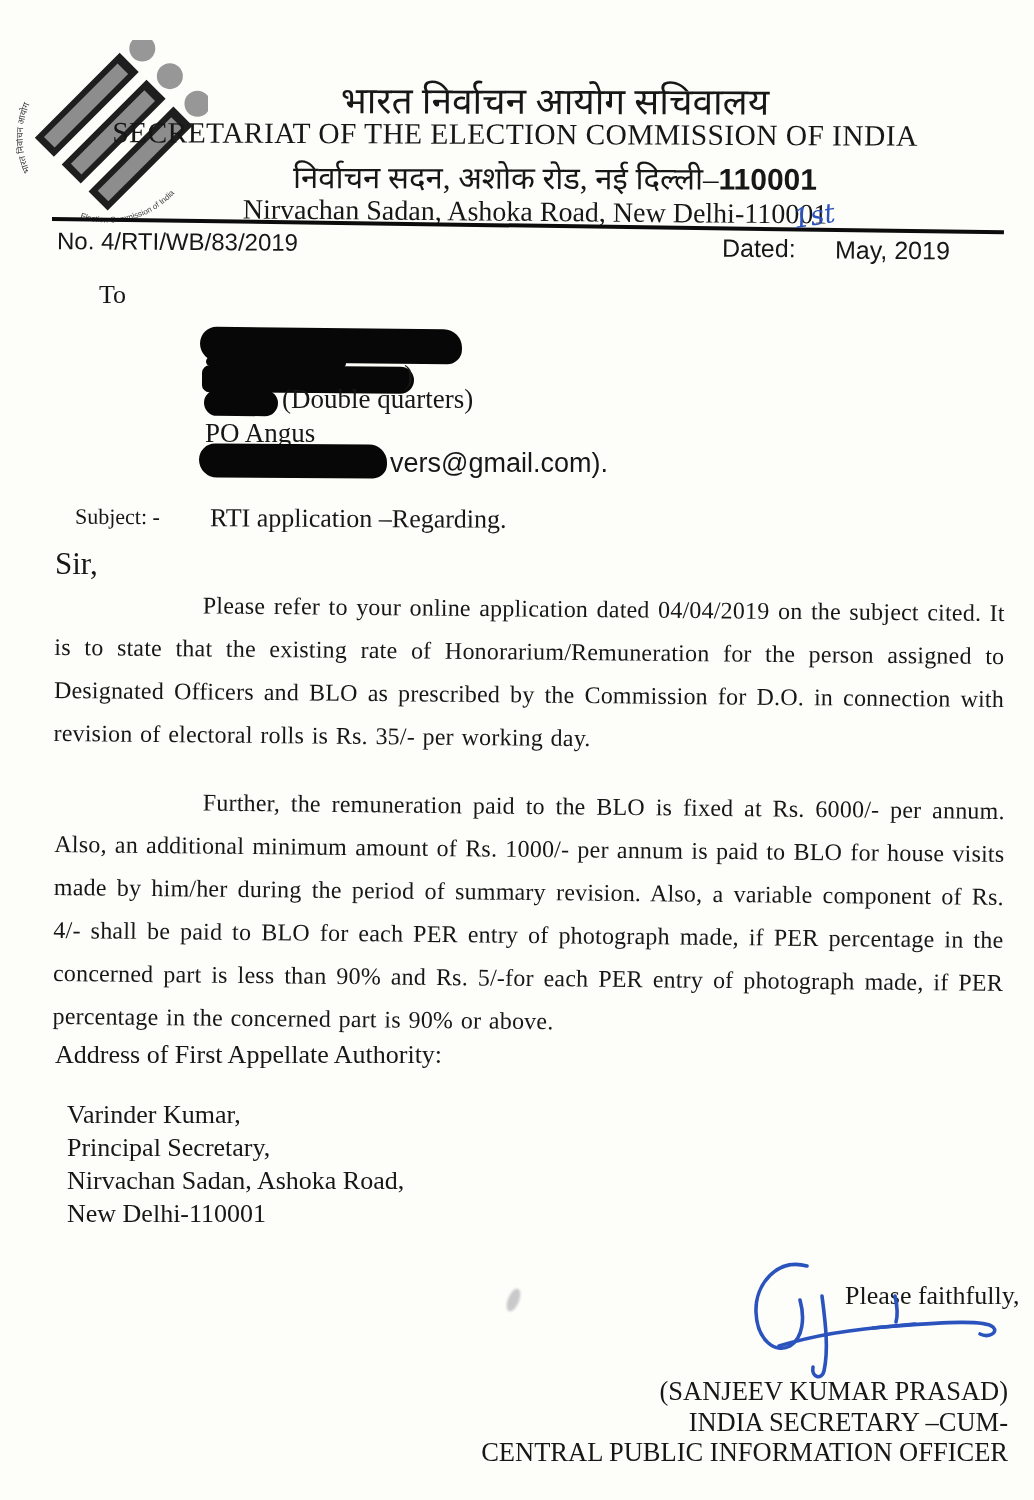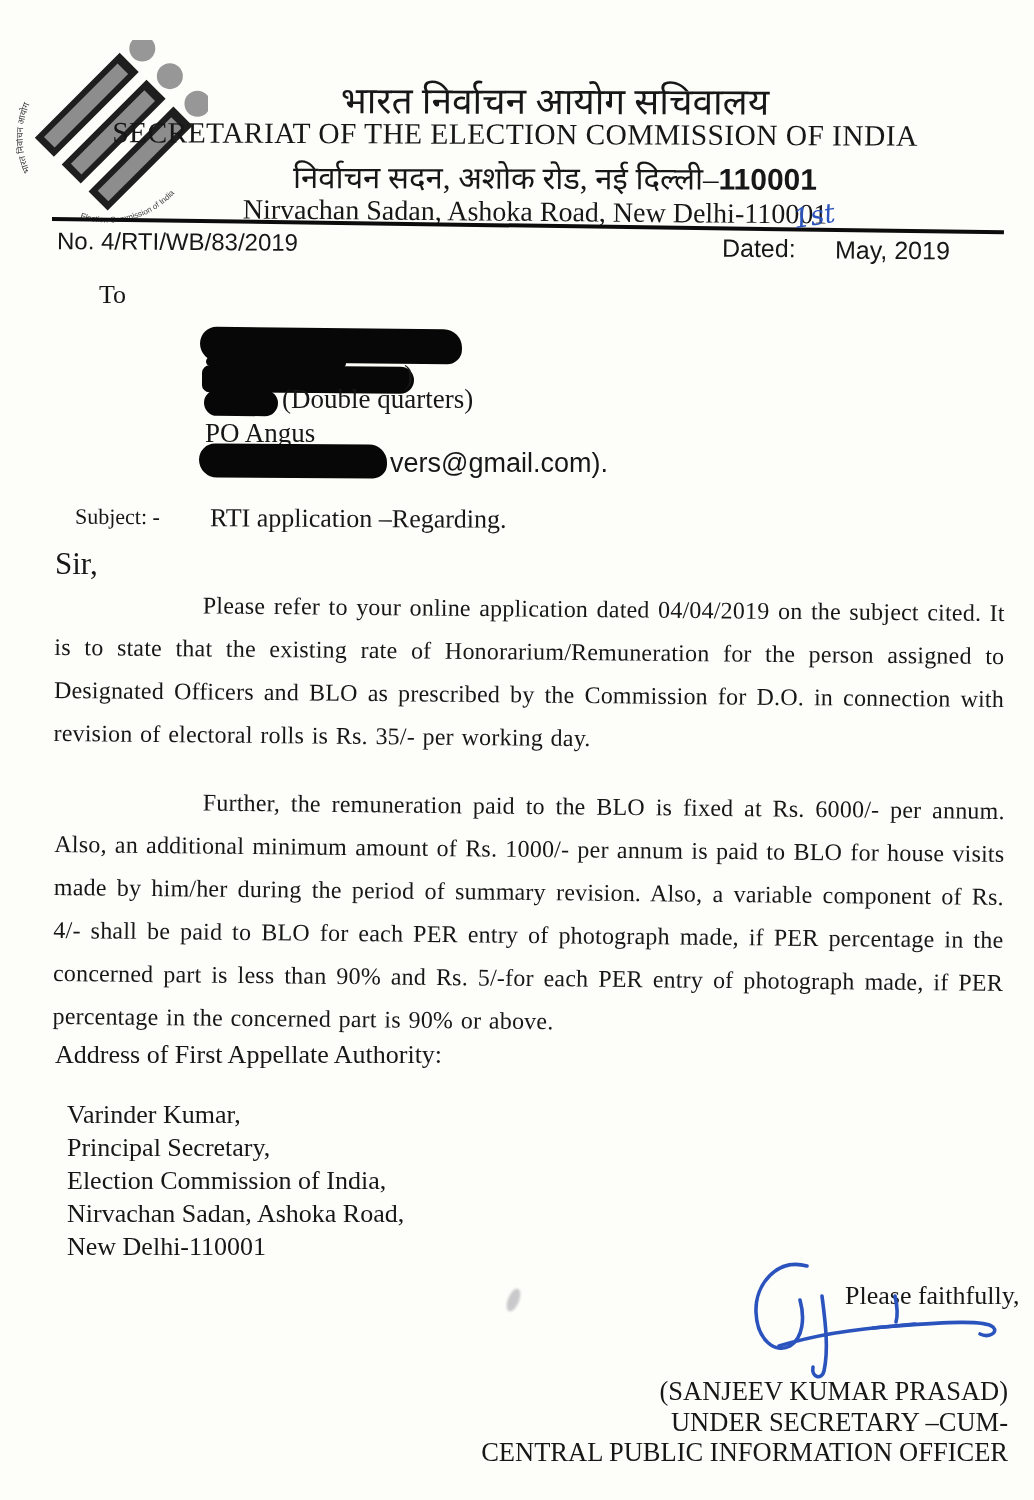--- a/index.html
+++ b/index.html
@@ -92,38 +92,37 @@
 
   <div class="para" style="top:583px;text-indent:148px;transform:rotate(.55deg);transform-origin:left top;">Please refer to your online application dated 04/04/2019 on the subject cited. It is to state that the existing rate of Honorarium/Remuneration for the person assigned to Designated Officers and BLO as prescribed by the Commission for D.O. in connection with revision of electoral rolls is Rs. 35/- per working day.</div>
 
   <div class="para" style="top:780px;text-indent:148px;transform:rotate(.6deg);transform-origin:left top;">Further, the remuneration paid to the BLO is fixed at Rs. 6000/- per annum. Also, an additional minimum amount of Rs. 1000/- per annum is paid to BLO for house visits made by him/her during the period of summary revision. Also, a variable component of Rs. 4/- shall be paid to BLO for each PER entry of photograph made, if PER percentage in the concerned part is less than 90% and Rs. 5/-for each PER entry of photograph made, if PER percentage in the concerned part is 90% or above.</div>
 
   <div class="abs" style="left:55px;top:1040px;font-size:26px;">Address of First Appellate Authority:</div>
 
   <div class="abs" style="left:55px;top:1098px;font-size:26px;line-height:33px;margin-left:12px;">
     <div>Varinder Kumar,</div>
     <div>Principal Secretary,</div>
-    <div>Election Commission of India,</div>
     <div>Nirvachan Sadan, Ashoka Road,</div>
     <div>New Delhi-110001</div>
   </div>
 
   <div class="abs" style="left:508px;top:1288px;width:11px;height:24px;border-radius:50%;background:rgba(115,115,125,.38);filter:blur(1px);transform:rotate(22deg);"></div>
 
   <div class="abs" style="left:845px;top:1281px;font-size:26px;">Please faithfully,</div>
 
   <svg class="abs" style="left:745px;top:1258px;" width="270" height="125" viewBox="0 0 270 125" aria-hidden="true">
     <g fill="none" stroke="#2a53bd" stroke-width="3.6" stroke-linecap="round">
       <path d="M 62,8 C 32,0 10,26 11,54 C 12,82 30,96 45,88 C 58,80 60,60 55,42"></path>
       <path d="M 77,38 C 80,62 84,90 79,113 C 77,122 66,120 68,109"></path>
       <path d="M 34,88 C 80,74 122,70 152,68 C 202,64 240,62 248,69 C 254,75 243,80 235,76"></path>
       <path d="M 150,38 C 152,47 153,57 151,64"></path>
       <path d="M 128,70 L 170,66"></path>
     </g>
   </svg>
 
   <div class="abs" style="right:26px;top:1376px;font-size:26.5px;line-height:30.5px;text-align:right;">
     <div>(SANJEEV KUMAR PRASAD)</div>
-    <div>UNDER SECRETARY –CUM-</div>
+    <div>INDIA SECRETARY –CUM-</div>
     <div>CENTRAL PUBLIC INFORMATION OFFICER</div>
   </div>
 
 </div>
 
 </body></html>

